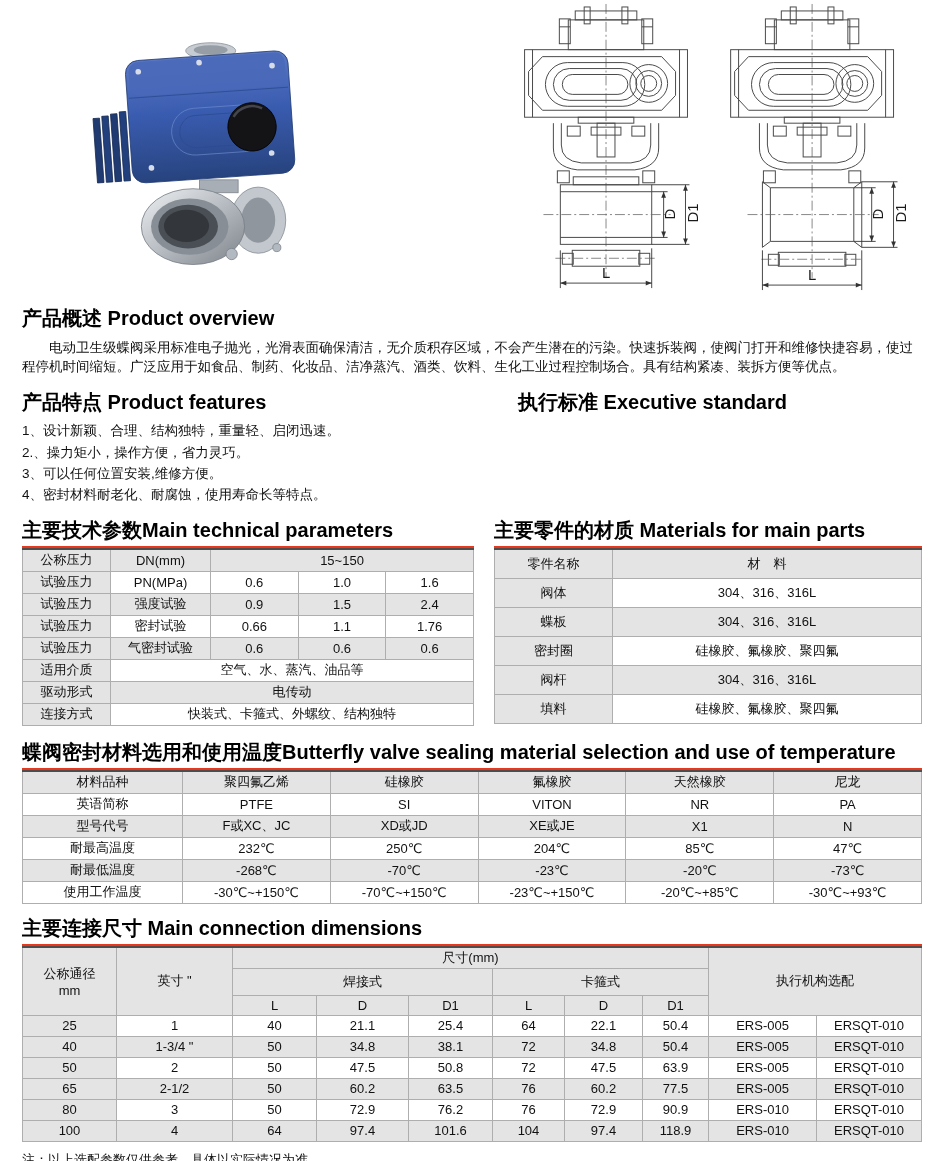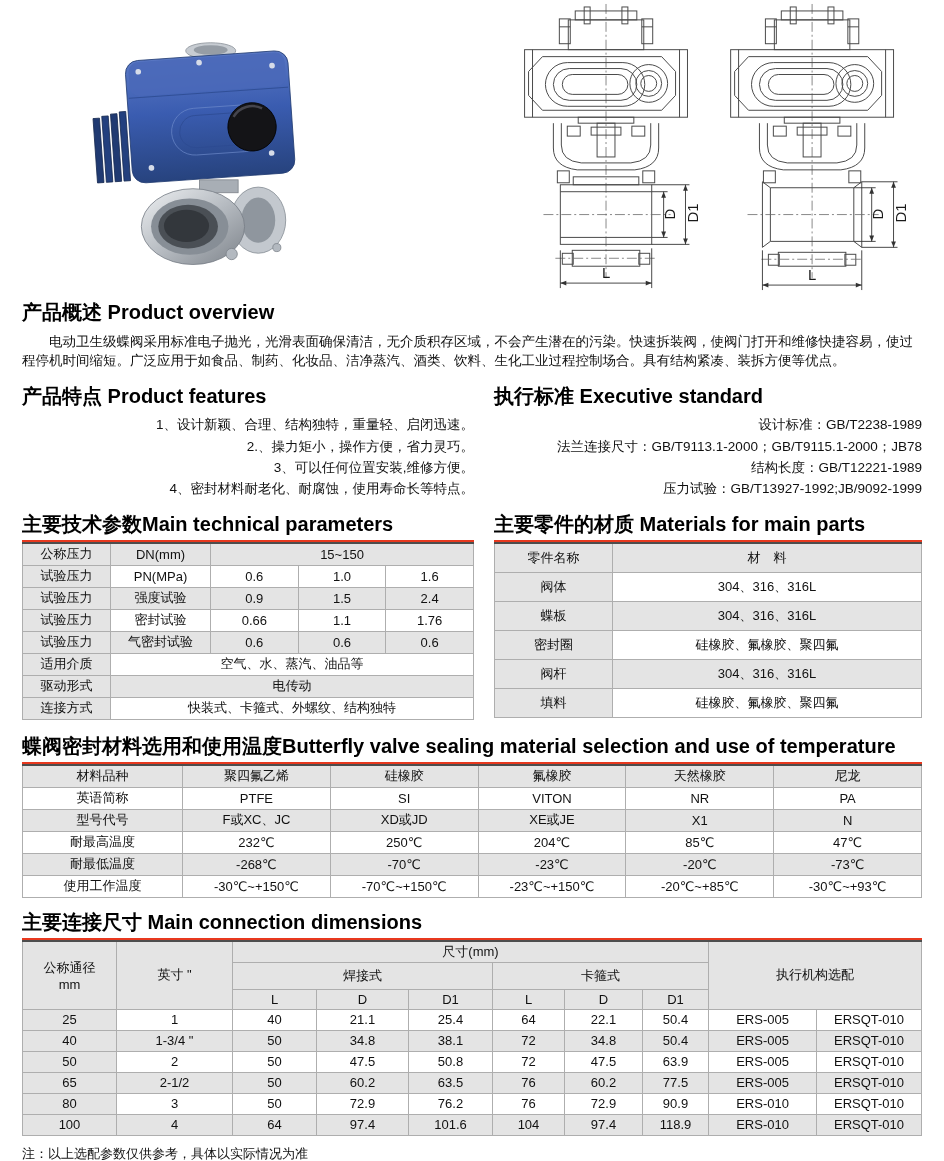--- a/index.html
+++ b/index.html
@@ -15,28 +15,28 @@
   svg { display:block; }
   .ln  { stroke:#4a4a4a; fill:none; stroke-width:1; }
   .cl  { stroke:#6a6a6a; fill:none; stroke-width:0.8; stroke-dasharray:10 3 2 3; }
   .dim { stroke:#333; fill:none; stroke-width:0.9; }
   .arr { fill:#333; stroke:none; }
   .dimtxt { font-size:15px; fill:#1a1a1a; font-family:"Liberation Sans",sans-serif; }
   
   .sec { padding:0 22px; }
   .sec-title { font-size:20px; font-weight:bold; color:#000; line-height:1.2; }
   .redline { height:2px; background:#e8391f; margin-top:4px; }
-  .overview { margin-top:4px; }
+  .overview { margin-top:10px; }
   .overview p { font-size:13.5px; line-height:1.42; margin:8px 0 0; text-indent:2em; color:#111; }
   .cols { display:flex; padding:0 22px; align-items:flex-start; }
   .col-l { width:452px; flex:none; }
   .col-r { flex:1; margin-left:20px; min-width:0; }
-  .feat-std { margin-top:14px; }
+  .feat-std { margin-top:14px;gap:24px; }
   .linelist { margin-top:6px; }
-  .linelist div { font-size:13.5px; line-height:1.58; color:#111;text-align:right; }
+  .linelist div { font-size:13.5px; line-height:1.58; color:#111; }
   .tables-row { margin-top:12px; }
   
   table { border-collapse:collapse; width:100%; table-layout:fixed; border-top:2px solid #4d4d4d; }
   td { border:1px solid #aeaeae; font-size:13px; text-align:center; padding:1px 3px;
        height:19px; color:#111; overflow:hidden; white-space:nowrap; background:#fff; }
   tr.g td { background:#e4e4e4; }
   td.fc { background:#e4e4e4;margin-top:32px; }
   td.wc { background:#fff; }
   .t-mat td { height:26px; }
   .t-seal td { height:19px; }
@@ -229,26 +229,20 @@
       <div class="sec-title">产品特点 Product features</div>
       <div class="linelist">
         <div>1、设计新颖、合理、结构独特，重量轻、启闭迅速。</div>
         <div>2.、操力矩小，操作方便，省力灵巧。</div>
         <div>3、可以任何位置安装,维修方便。</div>
         <div>4、密封材料耐老化、耐腐蚀，使用寿命长等特点。</div>
       </div>
     </div>
     <div class="col-r">
       <div class="sec-title">执行标准 Executive standard</div>
-      <div class="linelist">
-        <div>设计标准：GB/T2238-1989</div>
-        <div>法兰连接尺寸：GB/T9113.1-2000；GB/T9115.1-2000；JB78</div>
-        <div>结构长度：GB/T12221-1989</div>
-        <div>压力试验：GB/T13927-1992;JB/9092-1999</div>
-      </div>
     </div>
   </div>
 
   <div class="cols tables-row">
     <div class="col-l">
       <div class="sec-title">主要技术参数Main technical parameters</div>
       <div class="redline"></div>
       <table class="t-tech">
         <colgroup>
             <col style="width:88px">

